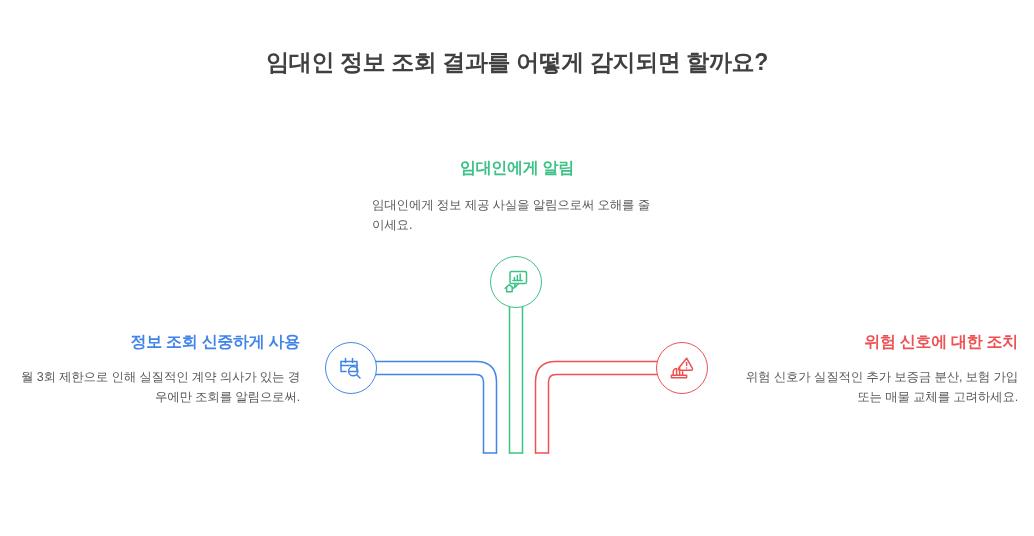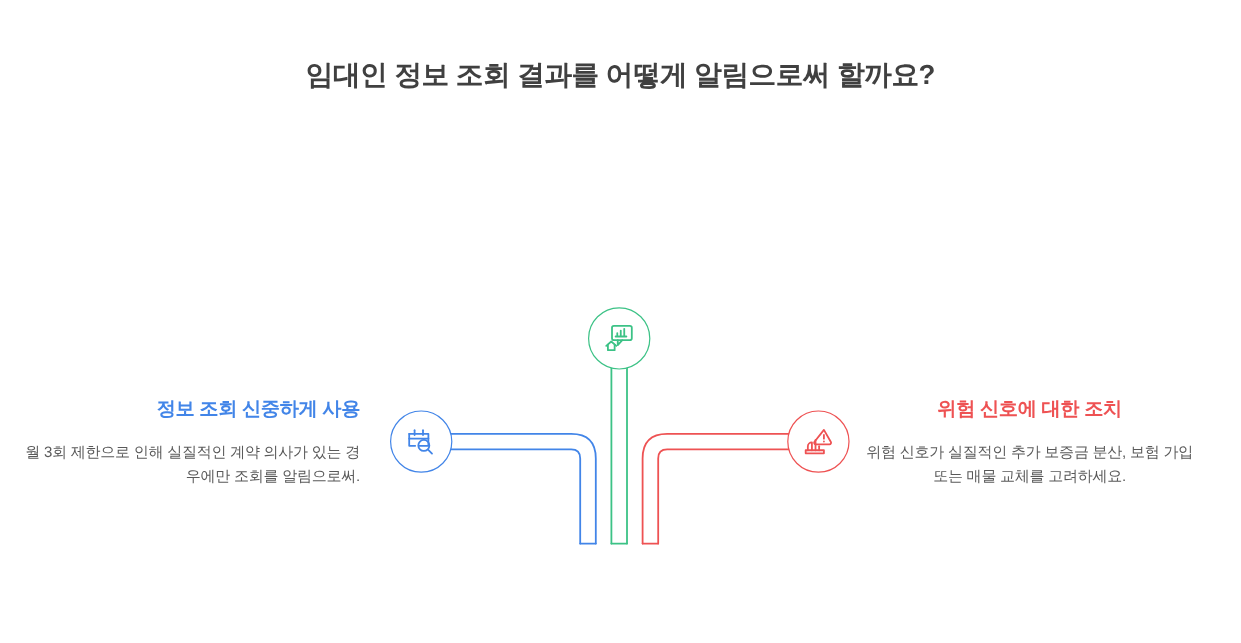--- a/index.html
+++ b/index.html
@@ -97,33 +97,33 @@
     left: 372px;
     top: 157px;
     width: 290px;
     text-align: center;
   }
   .block-center .block-heading { color: #3cc286; }
   .block-center .block-body { text-align: left; margin-top: 16px; }
 
   
   .block-right {
-    left: 718px;
+    left: 738px;
     top: 331px;
     width: 280px;
-    text-align: center;
+    text-align: right;
   }
   .block-right .block-heading { color: #ee5253; }
 </style>
 </head>
 <body>
 
 <div id="infographic">
 
-  <div class="page-title">임대인 정보 조회 결과를 어떻게 알림으로써 할까요?</div>
+  <div class="page-title">임대인 정보 조회 결과를 어떻게 감지되면 할까요?</div>
 
   <svg class="connectors" width="1034" height="536" viewBox="0 0 1034 536" fill="none">
 
     <g stroke="#4285e8" stroke-width="1.5" fill="none" stroke-linecap="round" stroke-linejoin="round">
 
       <path d="M 373 361.5 L 476 361.5 Q 496.5 361.5 496.5 382 L 496.5 453"></path>
 
       <path d="M 373 374.5 L 476 374.5 Q 483.5 374.5 483.5 382 L 483.5 453"></path>
 
       <path d="M 483.5 453 L 496.5 453"></path>
@@ -193,19 +193,23 @@
         <path d="M3.4 21.2 h15.2 v2.6 h-15.2 Z"></path>
       </svg>
     </span>
   </div>
 
   <div class="block block-left">
     <div class="block-heading">정보 조회 신중하게 사용</div>
     <div class="block-body">월 3회 제한으로 인해 실질적인 계약 의사가 있는 경우에만 조회를 알림으로써.</div>
   </div>
 
+  <div class="block block-center">
+    <div class="block-heading">임대인에게 알림</div>
+    <div class="block-body">임대인에게 정보 제공 사실을 알림으로써 오해를 줄이세요.</div>
+  </div>
 
   <div class="block block-right">
     <div class="block-heading">위험 신호에 대한 조치</div>
     <div class="block-body">위험 신호가 실질적인 추가 보증금 분산, 보험 가입 또는 매물 교체를 고려하세요.</div>
   </div>
 
 </div>
 
 </body></html>

